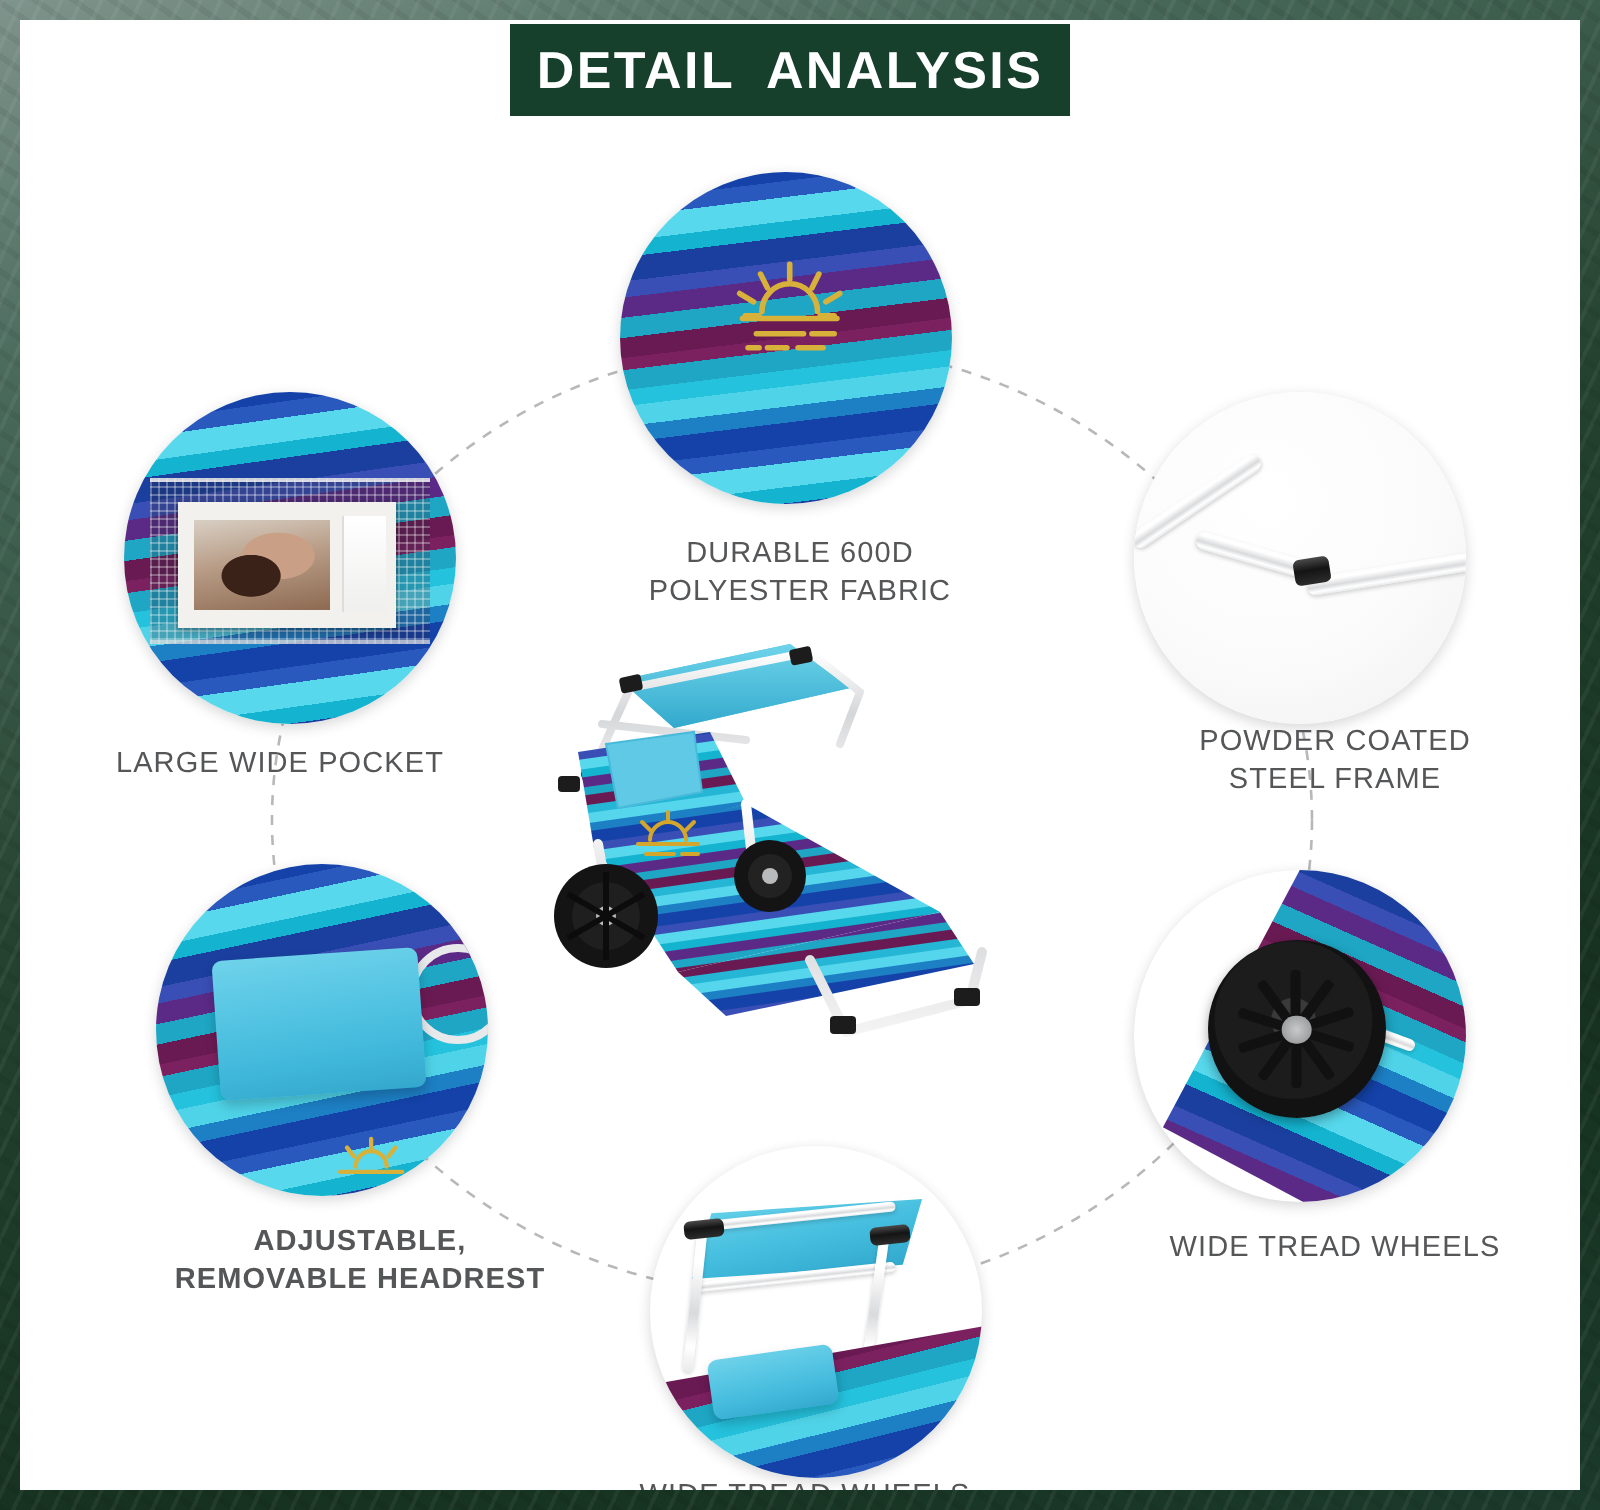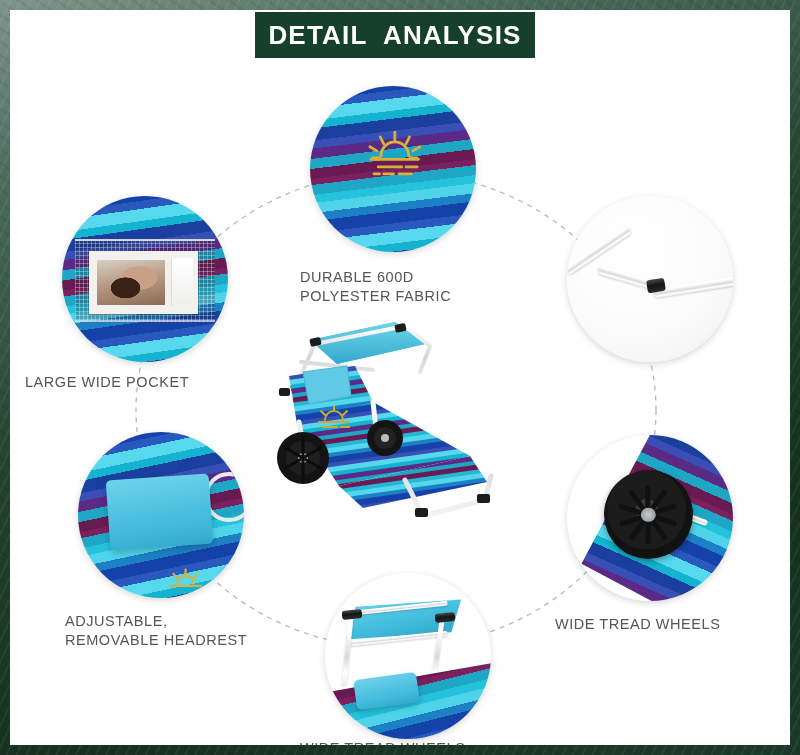--- a/index.html
+++ b/index.html
@@ -205,28 +205,28 @@
     left:245px; top:300px;
     width:290px; height:230px;
   }
 
   
   .caption{
     position:absolute;
     color:#555658;
     font-size:14.5px;
     letter-spacing:.55px;
-    text-align:left;
+    text-align:center;
     line-height:1.32;
     white-space:pre-line;
   }
   #label-fabric{ left:290px; top:258px; width:200px; }
   #label-mesh{ left:15px;  top:363px; width:230px; }
   #label-frame{ left:545px; top:352px; width:225px; }
-  #label-headrest{ left:55px; top:602px; width:230px; }
+  #label-headrest{ left:55px; top:602px; width:230px;font-weight:bold; }
   #label-wheel-right{ left:545px; top:605px; width:225px; }
   #label-wheel-bottom{ left:290px; top:729px; width:205px; }
 </style>
 </head>
 <body>
 
 <div id="frame-texture"></div>
 
 <div id="canvas">
 
@@ -277,20 +277,22 @@
   <div class="caption" id="label-mesh">LARGE WIDE POCKET</div>
 
   <div class="detail-circle" id="circle-frame">
     <div class="circle-inner">
       <div class="tube" style="left:-4%;top:30%;width:46%;height:9px;transform:rotate(-34deg);border-radius:5px;"></div>
       <div class="tube" style="left:18%;top:47%;width:40%;height:9px;transform:rotate(16deg);border-radius:5px;"></div>
       <div class="tube" style="left:52%;top:52%;width:56%;height:9px;transform:rotate(-9deg);border-radius:5px;"></div>
       <div class="tube-joint" style="left:48%;top:50%;width:11%;height:13px;transform:rotate(-9deg);"></div>
     </div>
   </div>
+  <div class="caption" id="label-frame">POWDER COATED
+STEEL FRAME</div>
 
   <div class="detail-circle" id="circle-headrest">
     <div class="circle-inner">
       <div class="fabric fabric-h" style="transform:rotate(-8deg);"></div>
       <div class="armrest" style="left:76%;top:24%;width:30%;height:30%;"></div>
       <div class="pillow" style="left:18%;top:27%;width:62%;height:42%;transform:rotate(-4deg);"></div>
       <svg class="sun-logo" style="left:52%;top:80%;width:26%;height:20%;" viewBox="0 0 100 60">
         <g stroke="#d8b13a" stroke-width="5" stroke-linecap="round" fill="none">
           <path d="M32 34 a18 18 0 0 1 36 0"></path>
           <line x1="50" y1="2" x2="50" y2="13"></line>

